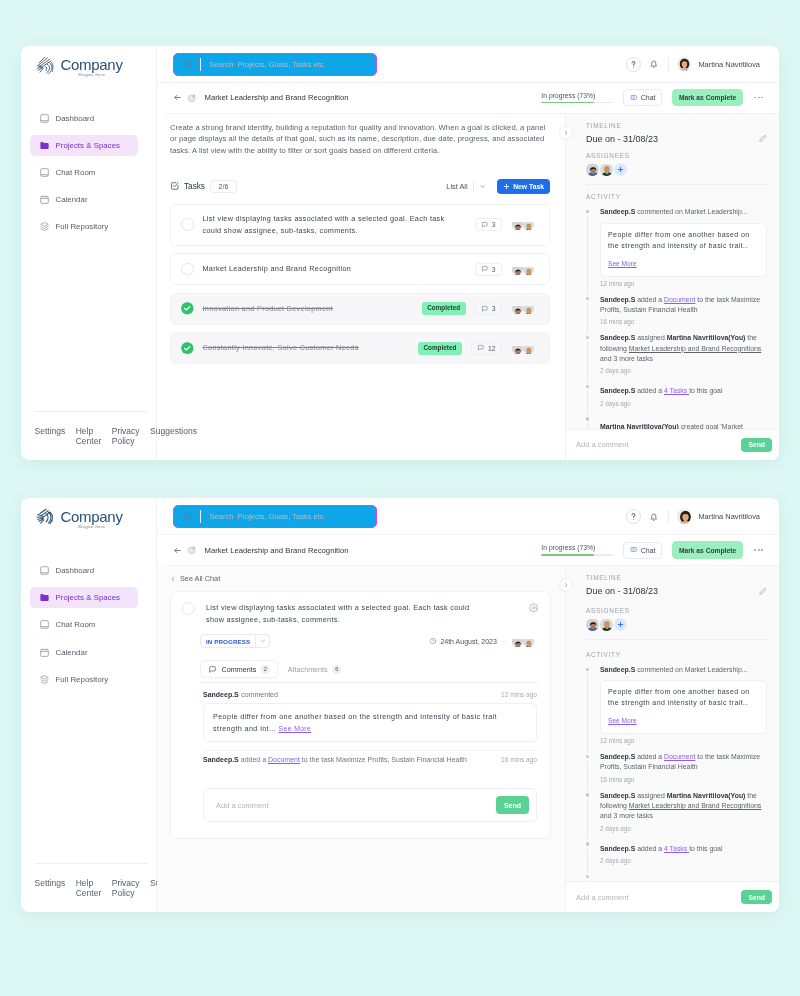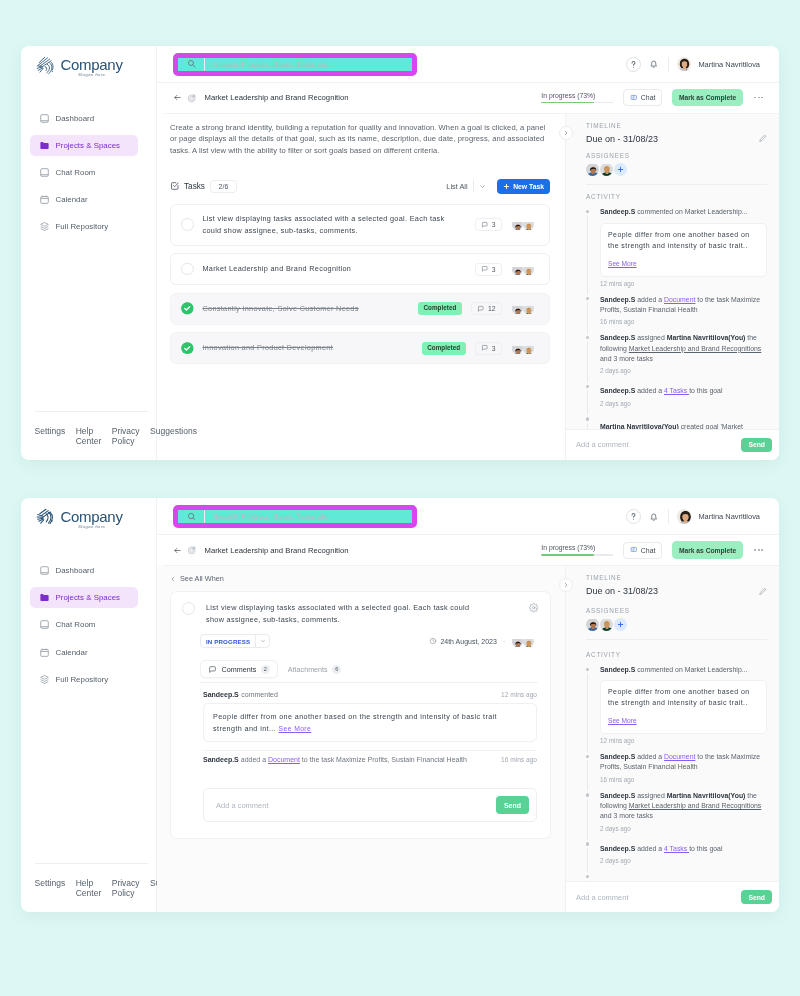--- a/index.html
+++ b/index.html
@@ -37,22 +37,22 @@
   .nav-item .ic { width:11px; height:11px; flex:0 0 11px; display:block; }
   .nav-spacer { flex:1 1 auto; }
   .nav-sep { height:1px; background:#eeeef1; margin:0 8px 0 14px; }
   .nav-footer { display:flex; flex-direction:row; padding:14px 8px 14px 14px; gap:10.5px; }
   .nav-footer div { font-size:8.5px; color:#56606b; }
 
   
   .mainwrap { flex:1 1 auto; display:flex; flex-direction:column; min-width:0; }
   .topbar { height:37px; flex:0 0 37px; border-bottom:1px solid #f2f2f5;
             display:flex; align-items:center; padding:1px 19px 0 16.5px; }
-  .search { width:244px; height:23px; border:5px solid #d946ef; border-radius:5px;
-            display:flex; align-items:center; background:#5eead4; }
+  .search { width:204px; height:23px; border:1px solid #d946ef; border-radius:5px;
+            display:flex; align-items:center; background:#0ea5e9; }
   .search .sic { width:9.2px; height:9.2px; margin:0 8px 0 8.5px; flex:0 0 9.2px; }
   .search .sdiv { width:1px; height:13px; background:#ededf1; }
   .search input { border:0; outline:0; font-family:inherit; font-size:7.5px; color:#3b4450;
                   padding-left:9px; width:100%; background:transparent; }
   .search input::placeholder { color:#b6bcc5; }
   .topbar-right { margin-left:auto; display:flex; align-items:center; gap:7.2px; }
   .circ-btn { width:15px; height:15px; border-radius:50%; border:1px solid #dfe2e7;
               display:flex; align-items:center; justify-content:center;
               font-size:7.5px; color:#5c6570; font-weight:600; }
   .bell { width:11.5px; height:11.5px; }
@@ -449,50 +449,50 @@
                       <use href="#av-female"></use>
                     </svg></div>
           </div>
         </div>
 
         <div class="task done">
           <svg class="tcheck on" viewBox="0 0 16 16">
                   <circle cx="8" cy="8" r="8" fill="#2fc46b"></circle>
                   <path d="M4.8 8.2 6.9 10.3 11.2 5.9" fill="none" stroke="#fff" stroke-width="1.7" stroke-linecap="round" stroke-linejoin="round"></path>
                 </svg>
+          <div class="ttitle">Innovation and Product Development</div>
+          <div class="badge-done">Completed</div>
+          <div class="cmt">
+            <svg class="ic" viewBox="0 0 16 16" fill="none" stroke="#6d7681" stroke-width="1.25" stroke-linejoin="round">
+                    <path d="M3 4.2A1.3 1.3 0 0 1 4.3 3h7.4A1.3 1.3 0 0 1 13 4.3v5a1.3 1.3 0 0 1-1.3 1.3H6l-3 2.5z"></path>
+                  </svg>
+            <span>3</span>
+          </div>
+          <div class="avstack">
+            <div class="av"><svg viewBox="0 0 40 40" width="11" height="11">
+                      <use href="#av-male"></use>
+                    </svg></div>
+            <div class="av"><svg viewBox="0 0 40 40" width="11" height="11">
+                      <use href="#av-female"></use>
+                    </svg></div>
+          </div>
+        </div>
+
+        <div class="task done">
+          <svg class="tcheck on" viewBox="0 0 16 16">
+                  <circle cx="8" cy="8" r="8" fill="#2fc46b"></circle>
+                  <path d="M4.8 8.2 6.9 10.3 11.2 5.9" fill="none" stroke="#fff" stroke-width="1.7" stroke-linecap="round" stroke-linejoin="round"></path>
+                </svg>
           <div class="ttitle">Constantly Innovate, Solve Customer Needs</div>
           <div class="badge-done">Completed</div>
           <div class="cmt">
             <svg class="ic" viewBox="0 0 16 16" fill="none" stroke="#6d7681" stroke-width="1.25" stroke-linejoin="round">
                     <path d="M3 4.2A1.3 1.3 0 0 1 4.3 3h7.4A1.3 1.3 0 0 1 13 4.3v5a1.3 1.3 0 0 1-1.3 1.3H6l-3 2.5z"></path>
                   </svg>
             <span>12</span>
-          </div>
-          <div class="avstack">
-            <div class="av"><svg viewBox="0 0 40 40" width="11" height="11">
-                      <use href="#av-male"></use>
-                    </svg></div>
-            <div class="av"><svg viewBox="0 0 40 40" width="11" height="11">
-                      <use href="#av-female"></use>
-                    </svg></div>
-          </div>
-        </div>
-
-        <div class="task done">
-          <svg class="tcheck on" viewBox="0 0 16 16">
-                  <circle cx="8" cy="8" r="8" fill="#2fc46b"></circle>
-                  <path d="M4.8 8.2 6.9 10.3 11.2 5.9" fill="none" stroke="#fff" stroke-width="1.7" stroke-linecap="round" stroke-linejoin="round"></path>
-                </svg>
-          <div class="ttitle">Innovation and Product Development</div>
-          <div class="badge-done">Completed</div>
-          <div class="cmt">
-            <svg class="ic" viewBox="0 0 16 16" fill="none" stroke="#6d7681" stroke-width="1.25" stroke-linejoin="round">
-                    <path d="M3 4.2A1.3 1.3 0 0 1 4.3 3h7.4A1.3 1.3 0 0 1 13 4.3v5a1.3 1.3 0 0 1-1.3 1.3H6l-3 2.5z"></path>
-                  </svg>
-            <span>3</span>
           </div>
           <div class="avstack">
             <div class="av"><svg viewBox="0 0 40 40" width="11" height="11">
                       <use href="#av-male"></use>
                     </svg></div>
             <div class="av"><svg viewBox="0 0 40 40" width="11" height="11">
                       <use href="#av-female"></use>
                     </svg></div>
           </div>
         </div>
@@ -709,21 +709,21 @@
               <i></i>
             </div>
     </div>
   </div>
     <div class="split">
     <div class="content2">
       <div class="crumb">
         <svg class="ic" viewBox="0 0 16 16" fill="none" stroke="#6b737d" stroke-width="1.5" stroke-linecap="round" stroke-linejoin="round">
                 <path d="M10 3.2 5.4 8 10 12.8"></path>
               </svg>
-        <span>See All When</span>
+        <span>See All Chat</span>
       </div>
       <div class="taskcard">
         <div class="tc-top">
           <div class="tc-check"></div>
           <div class="tc-title">List view displaying tasks associated with a selected goal. Each task could show assignee, sub-tasks, comments.</div>
           <svg class="tc-gear" viewBox="0 0 24 24" fill="none" stroke="#9aa2ab" stroke-width="1.7" stroke-linecap="round" stroke-linejoin="round">
             <circle cx="12" cy="12" r="3"></circle>
             <path d="M19.4 15a1.65 1.65 0 0 0 .33 1.82l.06.06a2 2 0 1 1-2.83 2.83l-.06-.06a1.65 1.65 0 0 0-1.82-.33 1.65 1.65 0 0 0-1 1.51V21a2 2 0 1 1-4 0v-.09A1.65 1.65 0 0 0 9 19.4a1.65 1.65 0 0 0-1.82.33l-.06.06a2 2 0 1 1-2.83-2.83l.06-.06a1.65 1.65 0 0 0 .33-1.82 1.65 1.65 0 0 0-1.51-1H3a2 2 0 1 1 0-4h.09A1.65 1.65 0 0 0 4.6 9a1.65 1.65 0 0 0-.33-1.82l-.06-.06a2 2 0 1 1 2.83-2.83l.06.06a1.65 1.65 0 0 0 1.82.33H9a1.65 1.65 0 0 0 1-1.51V3a2 2 0 1 1 4 0v.09a1.65 1.65 0 0 0 1 1.51 1.65 1.65 0 0 0 1.82-.33l.06-.06a2 2 0 1 1 2.83 2.83l-.06.06a1.65 1.65 0 0 0-.33 1.82V9a1.65 1.65 0 0 0 1.51 1H21a2 2 0 1 1 0 4h-.09a1.65 1.65 0 0 0-1.51 1z"></path>
           </svg>
         </div>

